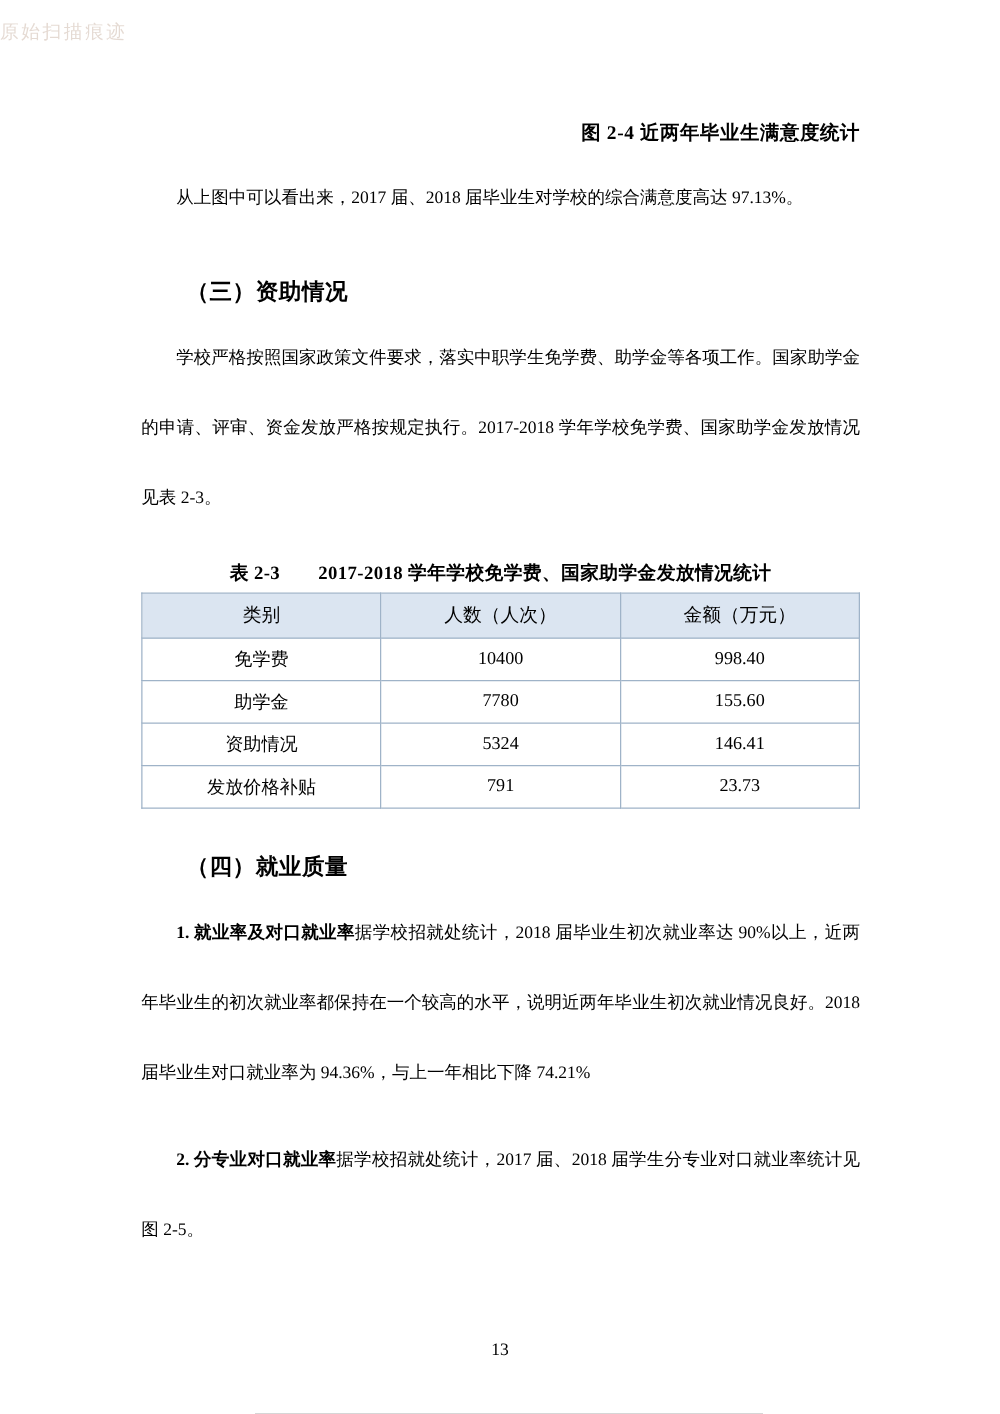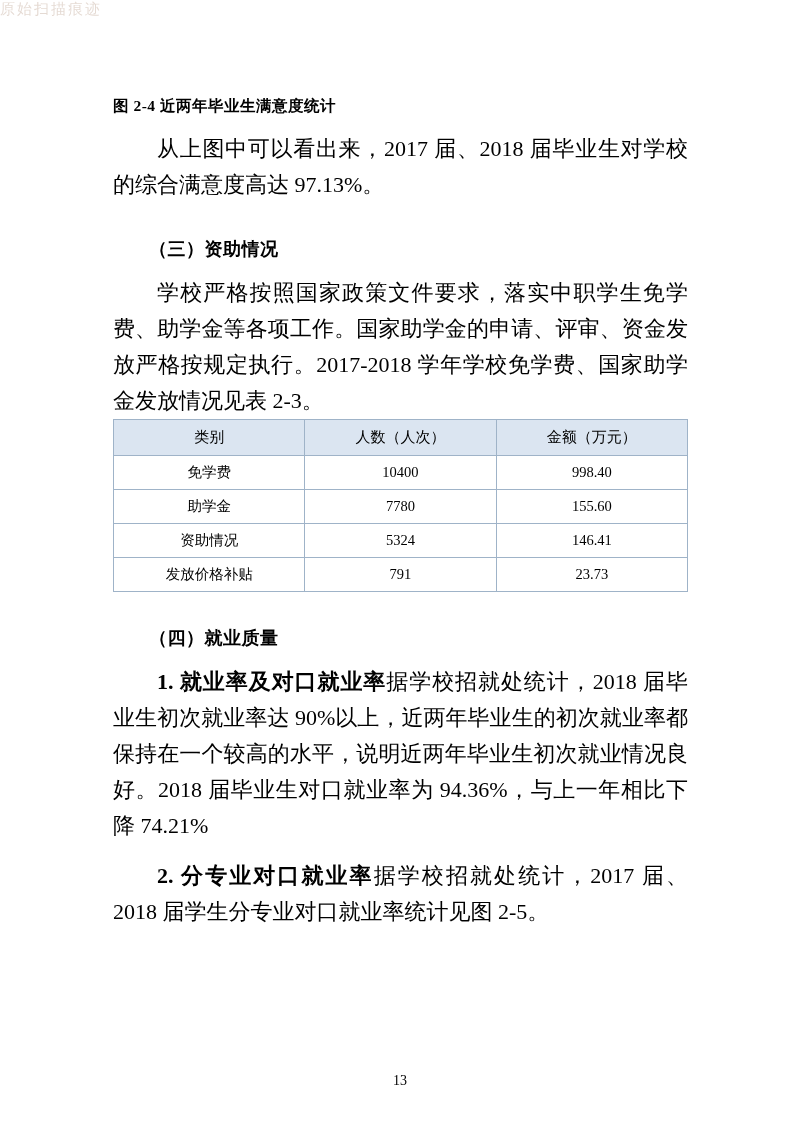--- a/index.html
+++ b/index.html
@@ -22,43 +22,43 @@
     position: absolute;
     left: 113px;
     top: 0;
     width: 575px;
   }
 
   
   .top-marks {
     position: absolute;
     left: 0;
-    top: 0;
+    top: 16px;
     width: 200px;
     height: 22px;
     opacity: 0.22;
     font-family: "Liberation Serif", serif;
     font-size: 15px;
     letter-spacing: 2px;
     color: #8a5a3a;
     white-space: nowrap;
     overflow: hidden;
   }
 
   .fig-caption {
-    text-align: left;
+    text-align: right;
     font-size: 15.5px;
     font-weight: bold;
     margin-top: 96px;
     letter-spacing: 0.5px;
   }
 
   p.body {
-    font-size: 22px;
-    line-height: 36px;
+    font-size: 14px;
+    line-height: 56px;
     margin: 14px 0 0 0;
     text-indent: 2em;
     text-align: justify;
   }
 
   h3.heading {
     font-size: 18px;
     font-weight: bold;
     margin: 34px 0 10px 0;
     text-indent: 2em;
@@ -118,20 +118,21 @@
   <div class="content">
 
     <div class="fig-caption">图 2-4   近两年毕业生满意度统计</div>
 
     <p class="body">从上图中可以看出来，2017 届、2018 届毕业生对学校的综合满意度高达 97.13%。</p>
 
     <h3 class="heading">（三）资助情况</h3>
 
     <p class="body">学校严格按照国家政策文件要求，落实中职学生免学费、助学金等各项工作。国家助学金的申请、评审、资金发放严格按规定执行。2017-2018 学年学校免学费、国家助学金发放情况见表 2-3。</p>
 
+    <div class="table-caption">表 2-3　　2017-2018 学年学校免学费、国家助学金发放情况统计</div>
 
     <table class="data">
       <thead>
         <tr>
           <th>类别</th>
           <th>人数（人次）</th>
           <th>金额（万元）</th>
         </tr>
       </thead>
       <tbody>

